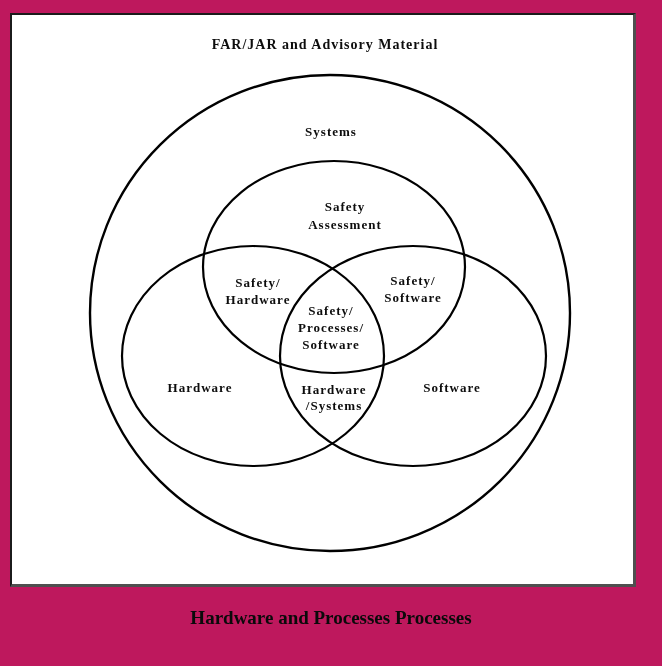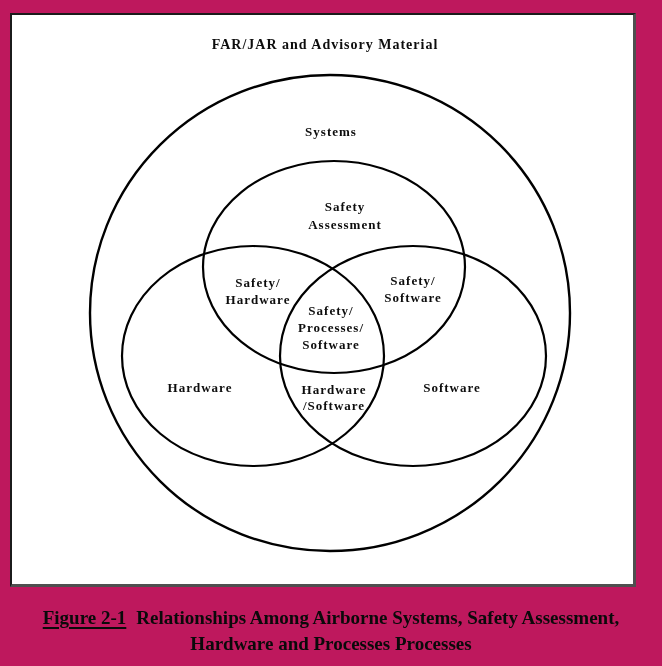--- a/index.html
+++ b/index.html
@@ -109,23 +109,20 @@
     <div>Processes/</div>
     <div>Software</div>
   </div>
 
   <div class="lbl lbl-hardware">Hardware</div>
 
   <div class="lbl lbl-software">Software</div>
 
   <div class="lbl lbl-hardware-software">
     <div>Hardware</div>
-    <div>/Software</div>
+    <div>/Systems</div>
   </div>
 
   <div class="caption">
-    <div>
-      <span class="fig-label">Figure 2-1</span><span>Relationships Among Airborne Systems, Safety Assessment,</span>
-    </div>
     <div>Hardware and Processes Processes</div>
   </div>
 
 </div>
 
 </body></html>

